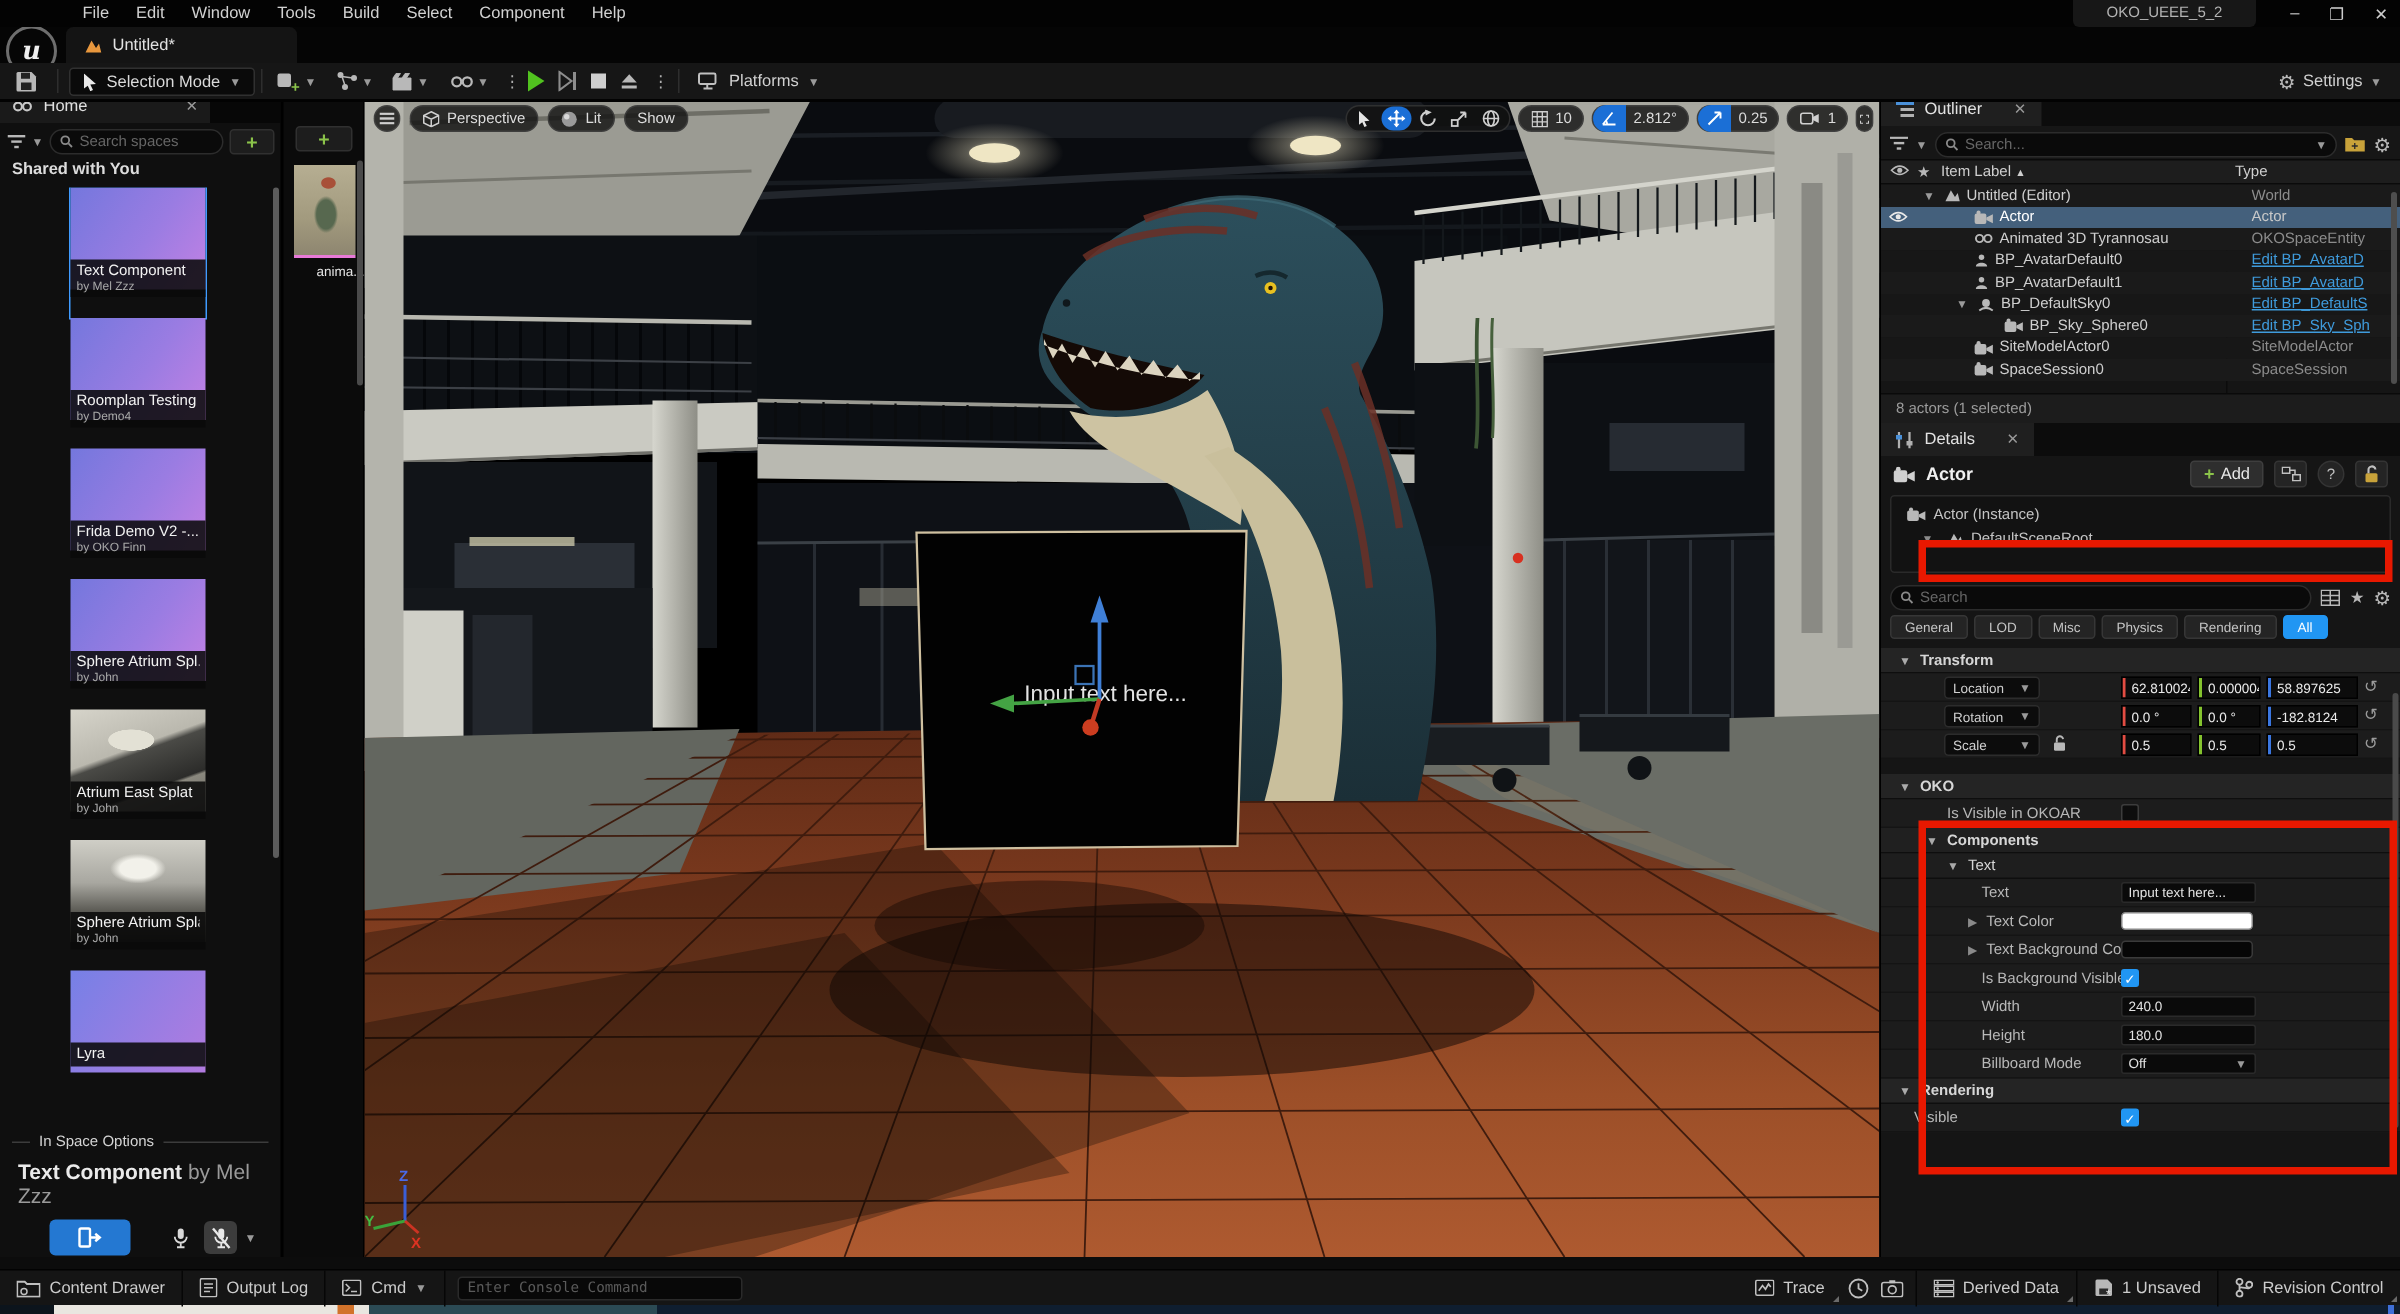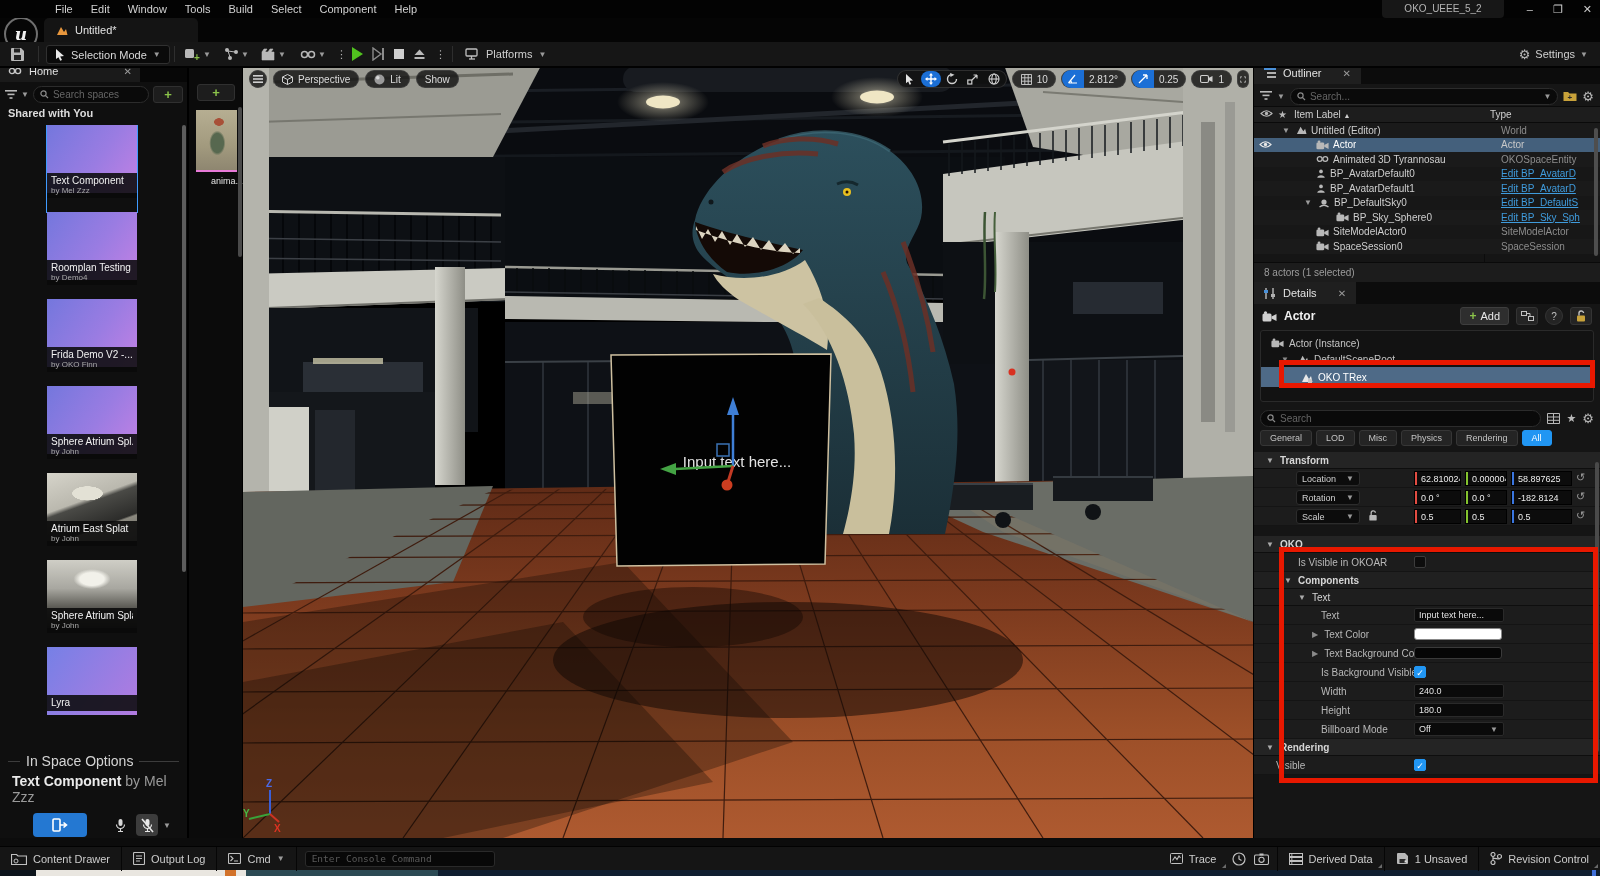--- a/index.html
+++ b/index.html
@@ -56,21 +56,21 @@
   .cap-by { font-size:8px; color:#a8a8a8; white-space:nowrap; overflow:hidden; }
   .gradient-a { background:linear-gradient(125deg,#7477dd 0%,#9a7ce2 55%,#c281e4 100%); }
   .gradient-b { background:linear-gradient(125deg,#7680e6 0%,#b27be0 100%); }
   .photo-east { background:radial-gradient(ellipse 26px 12px at 45% 30%, #e3e1d5 0 58%, rgba(0,0,0,0) 60%),linear-gradient(160deg,#d6d4ca 0%,#bab8ae 40%,#4a4a46 45%,#2c2c2a 72%,#8a887e 74%,#6a6862 100%); }
   .photo-sphere { background:radial-gradient(ellipse 30px 16px at 50% 28%, #f2f1ea 0 40%, rgba(0,0,0,0) 62%),linear-gradient(180deg,#cfcec6 0%,#a8a7a0 42%,#55544e 72%,#23231f 100%); }
   .vscroll { position:absolute; width:4px; border-radius:2px; background:#5c5c5c; }
   #in-space { position:absolute; left:0; right:0; top:694px; }
   .divider-row { display:flex; align-items:center; gap:6px; padding:0 8px; height:14px; }
   .divider-row .ln { height:1px; background:#3c3c3c; }
   .divider-row .ln.short { width:12px; } .divider-row .ln.long { flex:1; }
-  #in-space-title { font-size:14px; color:#d4d4d4; }
+  #in-space-title { font-size:10px; color:#d4d4d4; }
   #in-space-item { padding:5px 0 0 12px; font-size:14px; color:#9a9a9a; }
   #in-space-item b { color:#eaeaea; }
   #in-space-buttons { display:flex; align-items:center; margin-top:8px; }
   #leave-btn { margin-left:33px; width:54px; height:24px; background:#2478d2; border-radius:4px; display:flex; align-items:center; justify-content:center; }
   #mic-group { margin-left:22px; display:flex; align-items:center; gap:5px; }
   .mic-box { width:22px; height:22px; display:flex; align-items:center; justify-content:center; border-radius:4px; }
   .mic-box.active { background:#3c3c3c; }
 
   
   #asset-strip { position:absolute; left:189px; top:0; width:54px; height:778px; background:#0b0b0b; border-right:1px solid #000; }
@@ -988,27 +988,20 @@
             </svg>
           <span>Actor (Instance)</span>
         </div>
         <div class="tree-row" style="padding-left:20px">
           <span class="expander">▼</span>
           <svg width="11" height="10" viewBox="0 0 12 11">
               <path d="M1 10 L5 2 L8 7 L10 4 L11.5 10 Z" fill="#b8b8b8"></path>
             </svg>
           <span>DefaultSceneRoot</span>
         </div>
-        <div class="tree-row sel" style="padding-left:40px">
-          <svg width="12" height="11" viewBox="0 0 12 11">
-              <path d="M1 10 L5 2 L8 7 L10 4 L11.5 10 Z" fill="#e8e8e8"></path>
-              <rect x="7" y="7" width="4" height="4" fill="#c8c8c8"></rect>
-            </svg>
-          <span>OKO TRex</span>
-        </div>
       </div>
       <div id="details-search-row">
         <div class="search-pill">
           <svg width="9" height="9" viewBox="0 0 9 9">
               <circle cx="3.5" cy="3.5" r="2.6" fill="none" stroke="#8a8a8a" stroke-width="1.2"></circle>
               <path d="M5.6 5.6 L8 8" stroke="#8a8a8a" stroke-width="1.2"></path>
             </svg>
           <input placeholder="Search" style="">
         </div>
         <svg width="13" height="11" viewBox="0 0 13 11">

